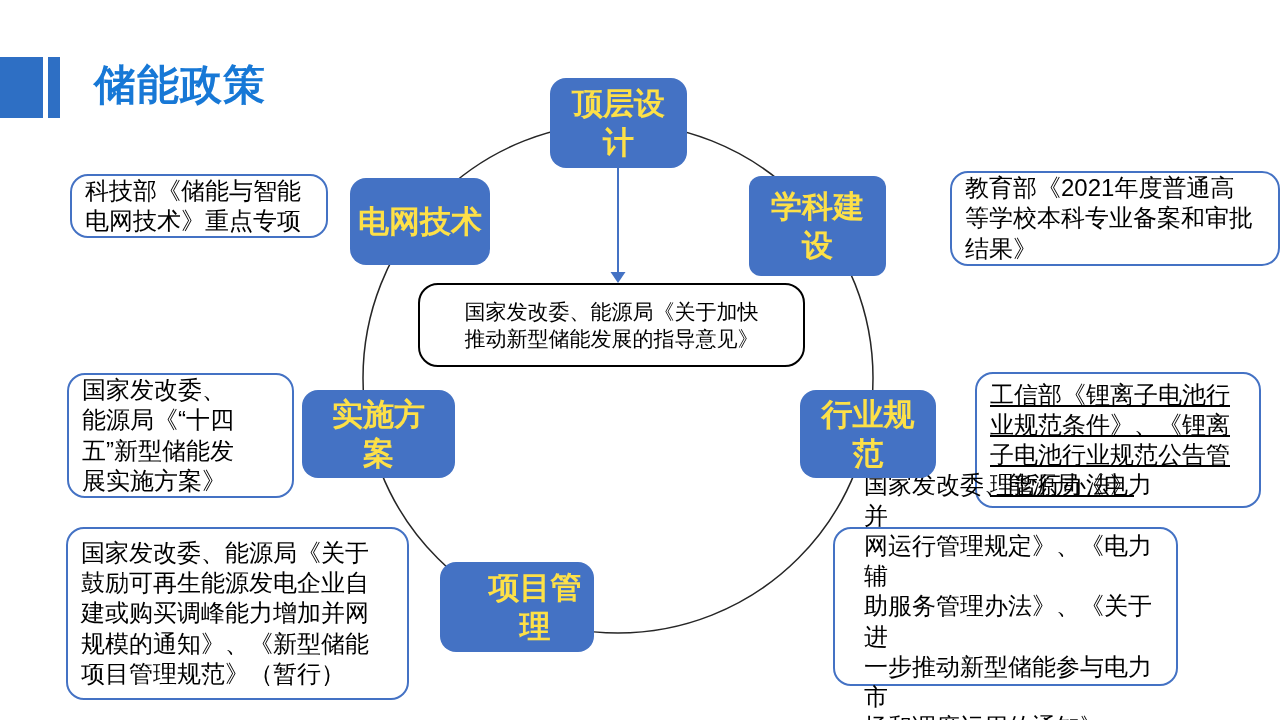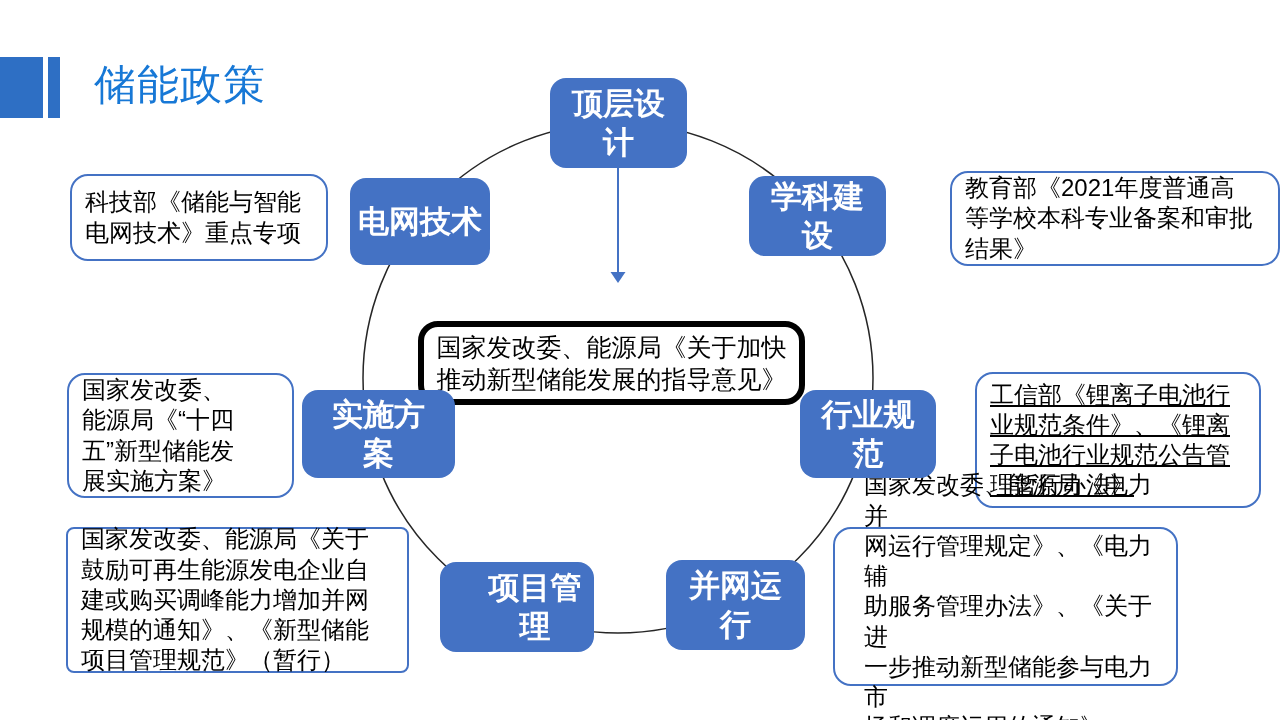--- a/index.html
+++ b/index.html
@@ -4,54 +4,54 @@
 <style>
   html,body{margin:0;padding:0;}
   .slide{
     position:relative;width:1280px;height:720px;background:#ffffff;overflow:hidden;
     font-family:"Liberation Sans","DejaVu Sans",sans-serif;
   }
   .accent-block{position:absolute;left:0;top:57px;width:43px;height:61px;background:#2e6fc4;}
   .accent-bar{position:absolute;left:48px;top:57px;width:12px;height:61px;background:#2e6fc4;}
   .slide-title{
     position:absolute;left:94px;top:52px;height:66px;line-height:66px;
-    font-size:42px;font-weight:normal;color:#1778d6;letter-spacing:1px;
+    font-size:42px;font-weight:bold;color:#1778d6;letter-spacing:1px;
   }
   .diagram-svg{position:absolute;left:0;top:0;width:1280px;height:720px;}
   .node{
-    position:absolute;background:#4472c4;border-radius:16px;color:#ffffff;
+    position:absolute;background:#4472c4;border-radius:16px;color:#fde047;
     font-weight:bold;font-size:31px;line-height:1.26;text-align:center;
     display:flex;align-items:center;justify-content:center;white-space:pre-line;
     box-sizing:border-box;
   }
   .callout{
     position:absolute;background:#ffffff;border:2px solid #4472c4;border-radius:18px;
     color:#000000;font-size:24px;line-height:1.26;display:flex;align-items:center;
     padding:6px 13px;white-space:pre-line;box-sizing:border-box;
   }
   .center-box{
     position:absolute;left:418px;top:283px;width:387px;height:84px;
-    background:#ffffff;border:6px solid #000000;border-radius:20px;
-    color:#000000;font-size:25px;line-height:1.3;display:flex;align-items:center;
-    justify-content:center;text-align:left;white-space:pre-line;box-sizing:border-box;margin-top:38px;
+    background:#ffffff;border:2px solid #000000;border-radius:20px;
+    color:#000000;font-size:21px;line-height:1.3;display:flex;align-items:center;
+    justify-content:center;text-align:left;white-space:pre-line;box-sizing:border-box;
   }
   
   .node-top      {left:550px;top:78px; width:137px;height:90px;}
-  .node-subject  {left:749px;top:176px;width:137px;height:80px;}
+  .node-subject  {left:749px;top:176px;width:137px;height:100px;border-radius:12px;}
   .node-industry {left:800px;top:390px;width:136px;height:88px;}
   .node-grid     {left:666px;top:560px;width:139px;height:90px;}
   .node-project  {left:440px;top:562px;width:154px;height:90px;padding-left:36px;}
   .node-impl     {left:302px;top:390px;width:153px;height:88px;}
   .node-tech     {left:350px;top:178px;width:140px;height:87px;}
   
-  .callout-tech     {left:70px; top:174px;width:258px;height:87px;}
+  .callout-tech     {left:70px; top:174px;width:258px;height:64px;}
   .callout-edu      {left:937px;top:171px;width:330px;height:95px;margin-left:13px;}
   .callout-plan     {left:67px; top:373px;width:227px;height:125px;}
   .callout-battery  {left:975px;top:372px;width:286px;height:136px;text-decoration:underline;}
-  .callout-projects {left:66px; top:527px;width:343px;height:146px;border-radius:8px;}
+  .callout-projects {left:66px; top:527px;width:343px;height:173px;}
   .callout-gridrun  {left:833px;top:527px;width:345px;height:159px;padding-left:29px;}
 </style>
 </head>
 <body>
 
 <div class="slide">
 
   <div class="accent-block"></div>
   <div class="accent-bar"></div>
   <div class="slide-title">储能政策</div>
@@ -88,21 +88,19 @@
 
   <div class="center-box">国家发改委、能源局《关于加快
 推动新型储能发展的指导意见》</div>
 
   <div class="node node-top">顶层设
 计</div>
   <div class="node node-subject">学科建
 设</div>
   <div class="node node-industry">行业规
 范</div>
-  <div class="node node-grid">并网运
-行</div>
   <div class="node node-project">项目管
 理</div>
   <div class="node node-impl">实施方
 案</div>
   <div class="node node-tech">电网技术</div>
 
 </div>
 
 </body></html>

